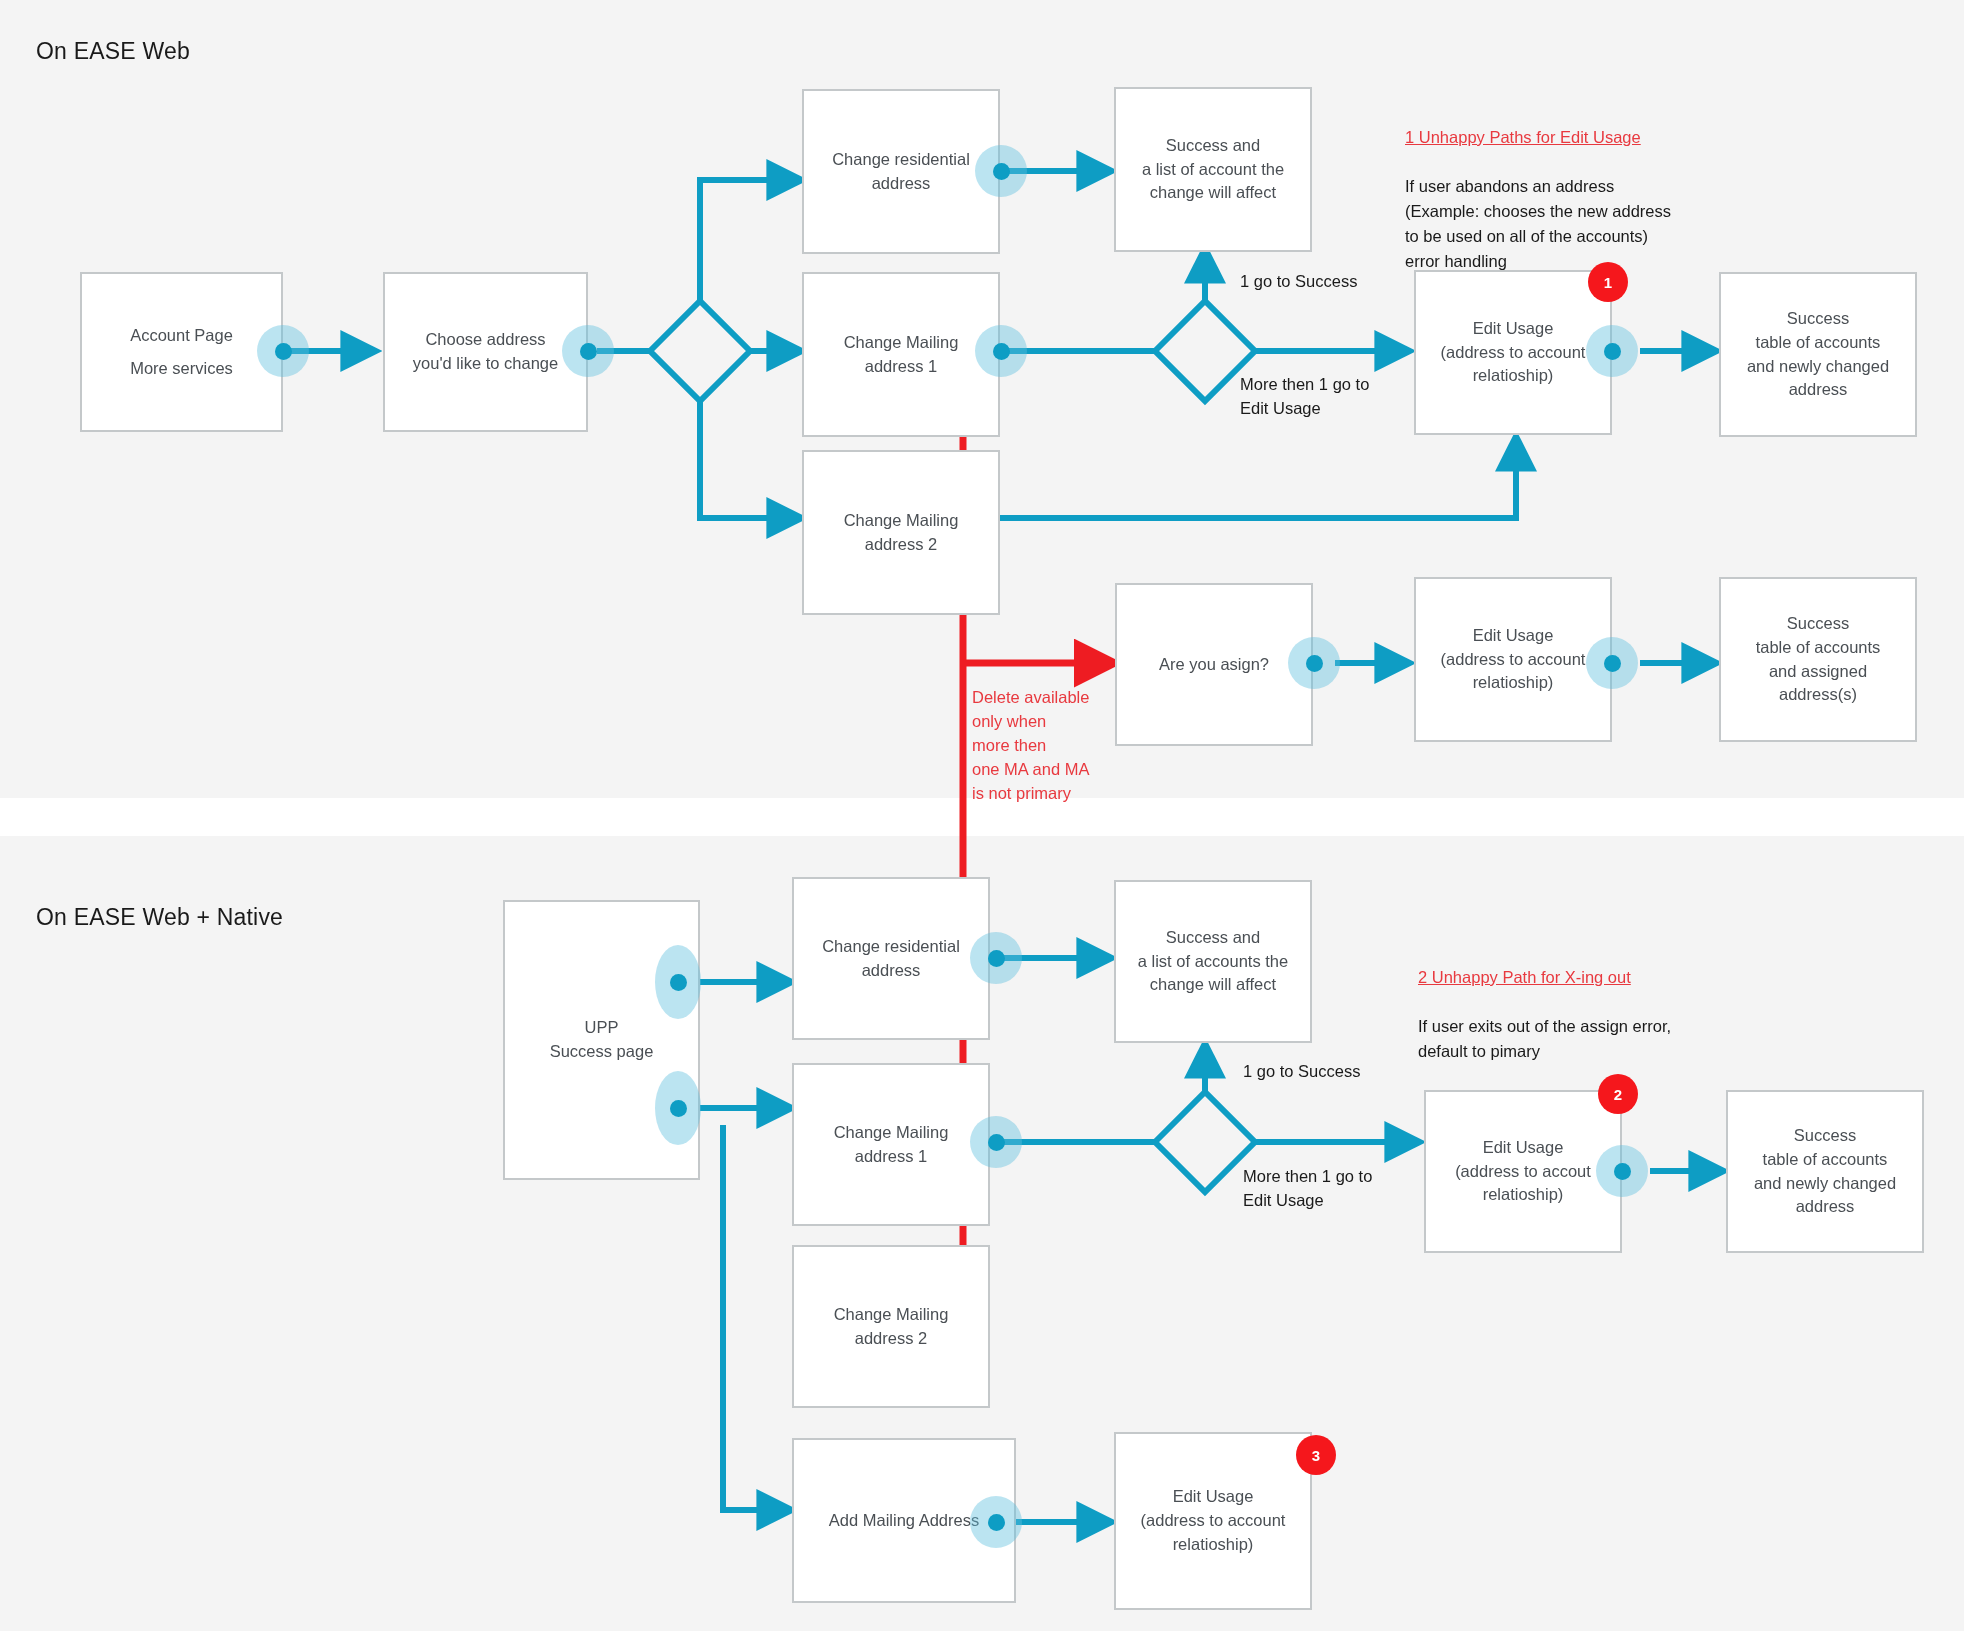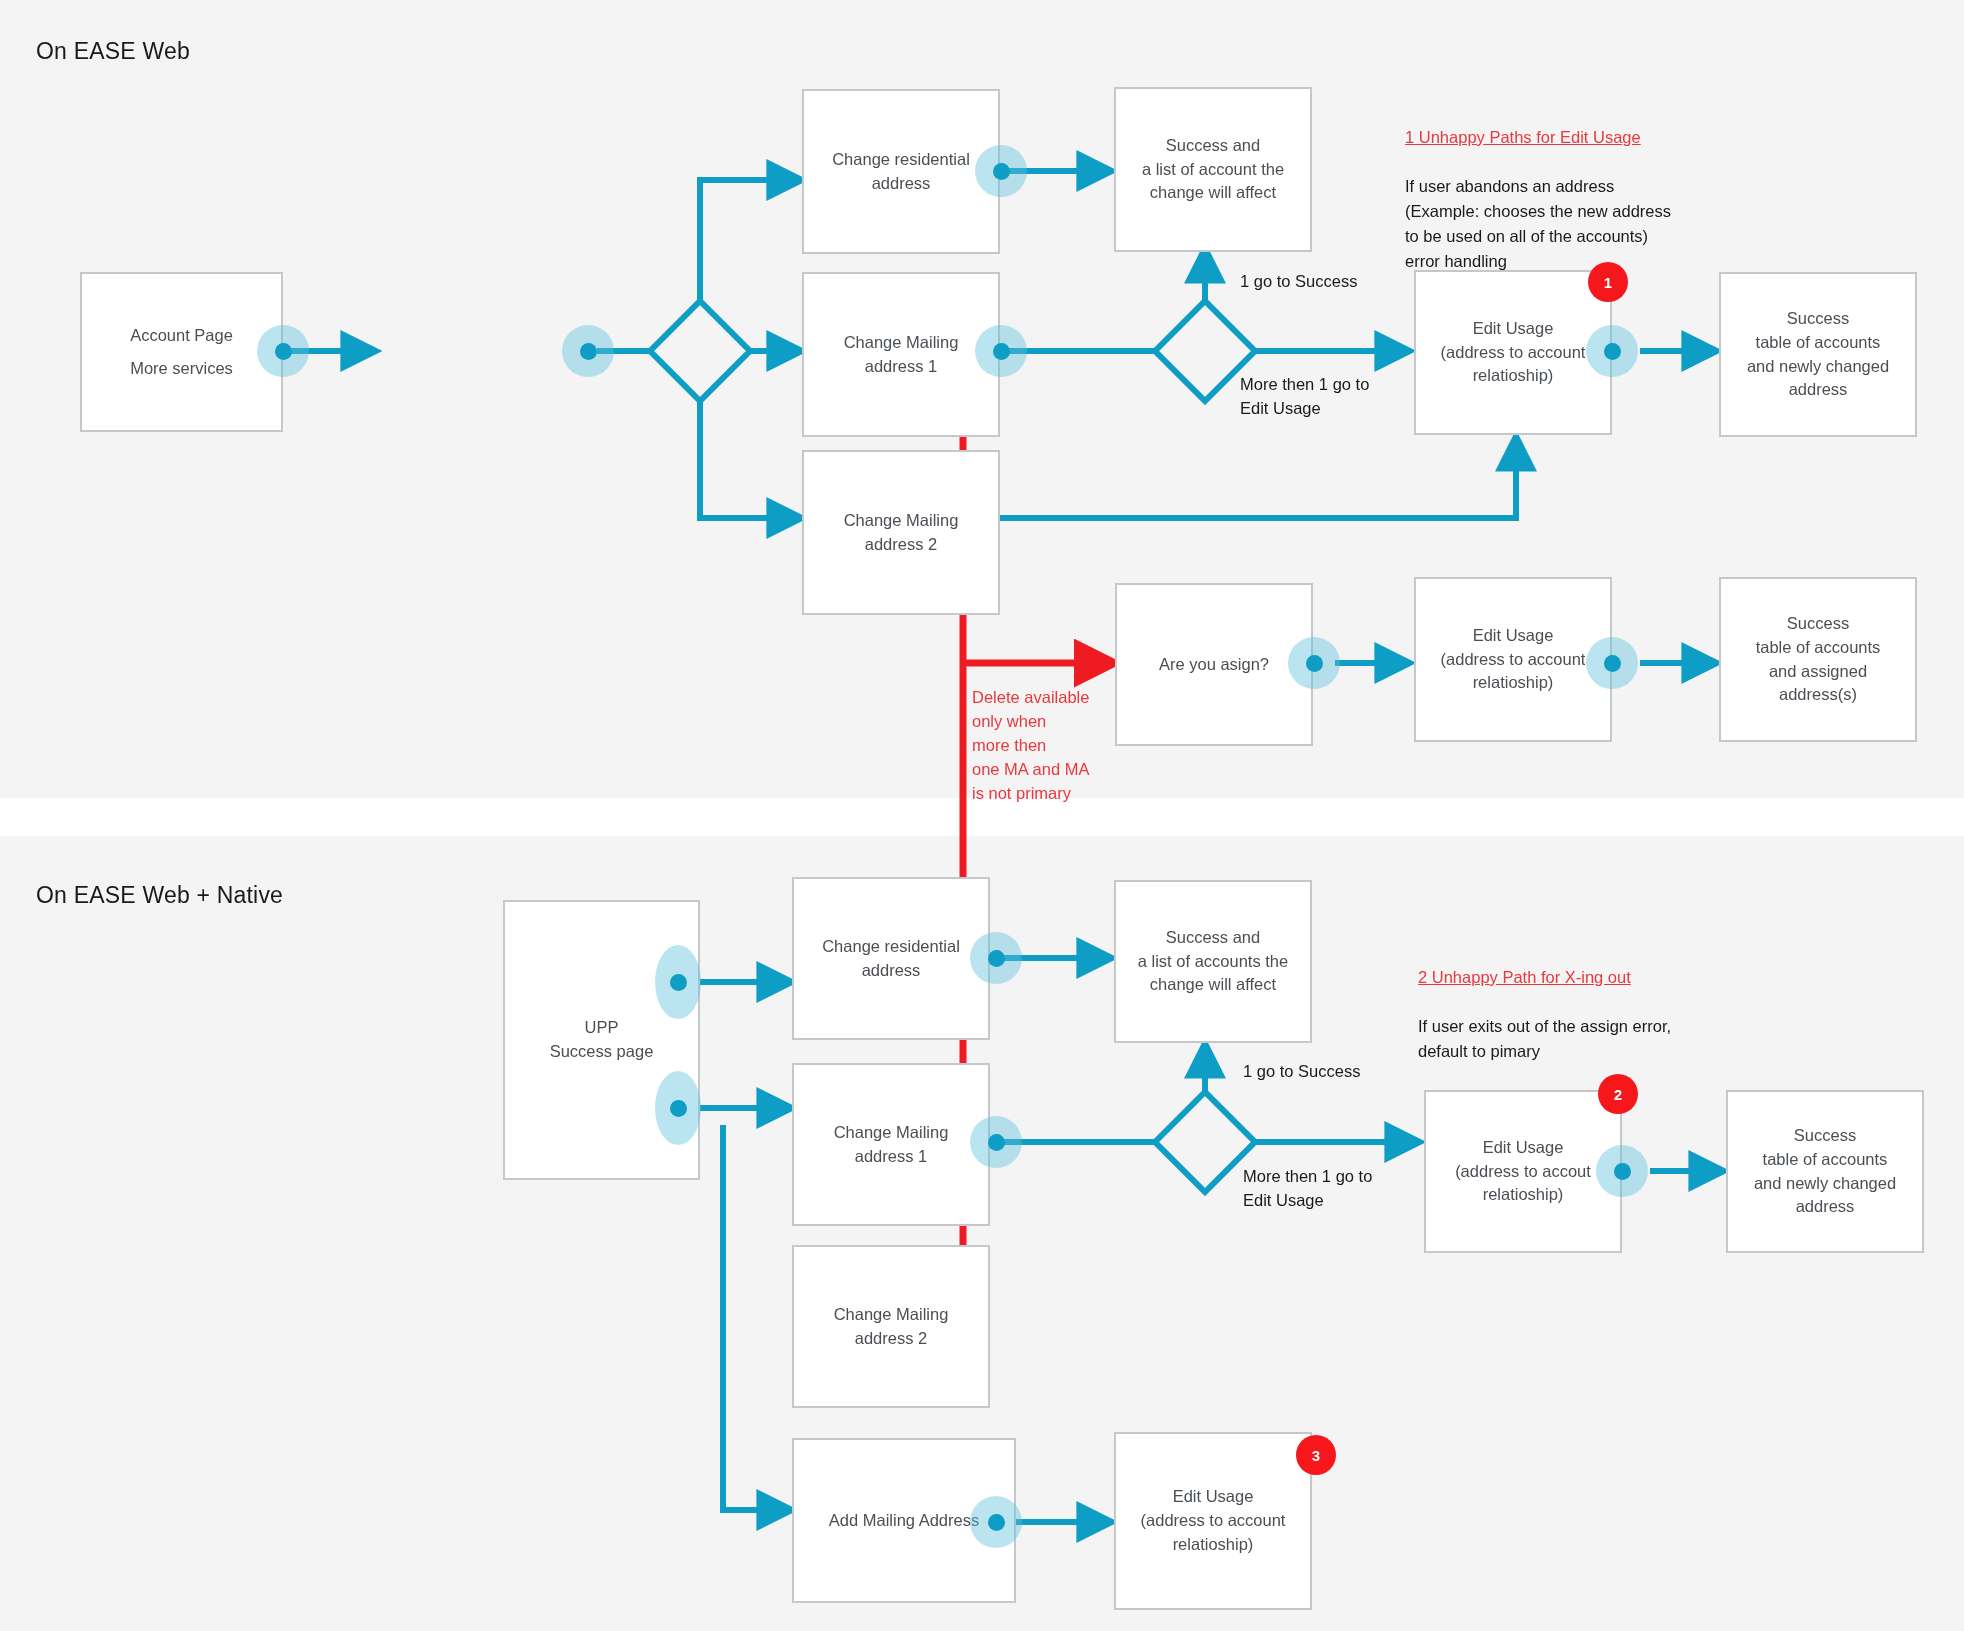--- a/index.html
+++ b/index.html
@@ -210,20 +210,26 @@
   <div class="section-title" style="left:36px; top:38px;">On EASE Web</div>
 
   <div class="node node-account" style="left:80px; top:272px; width:203px; height:160px;">
     <div>
       <span class="ln">Account Page</span>
       <span class="ln">More services</span>
     </div>
   </div>
   <div class="hotspot" style="left:257px; top:325px;"></div>
 
+  <div class="node" style="left:383px; top:272px; width:205px; height:160px;">
+    <div>
+      <span>Choose address</span>
+      <span>you'd like to change</span>
+    </div>
+  </div>
   <div class="hotspot" style="left:562px; top:325px;"></div>
 
   <div class="node" style="left:802px; top:89px; width:198px; height:165px;">
     <div>
       <span>Change residential</span>
       <span>address</span>
     </div>
   </div>
   <div class="hotspot" style="left:975px; top:145px;"></div>
 
@@ -303,21 +309,21 @@
 to be used on all of the accounts)
 error handling</span>
   </div>
 
   <div class="note-red" style="left:972px; top:686px; width:140px;">Delete available
 only when
 more then
 one MA and MA
 is not primary</div>
 
-  <div class="section-title" style="left:36px; top:882px;">On EASE Web + Native</div>
+  <div class="section-title" style="left:36px; top:904px;">On EASE Web + Native</div>
 
   <div class="node" style="left:503px; top:900px; width:197px; height:280px;">
     <div>
       <span>UPP</span>
       <span>Success page</span>
     </div>
   </div>
   <div class="hotspot tall" style="left:655px; top:945px;"></div>
   <div class="hotspot tall" style="left:655px; top:1071px;"></div>
 

